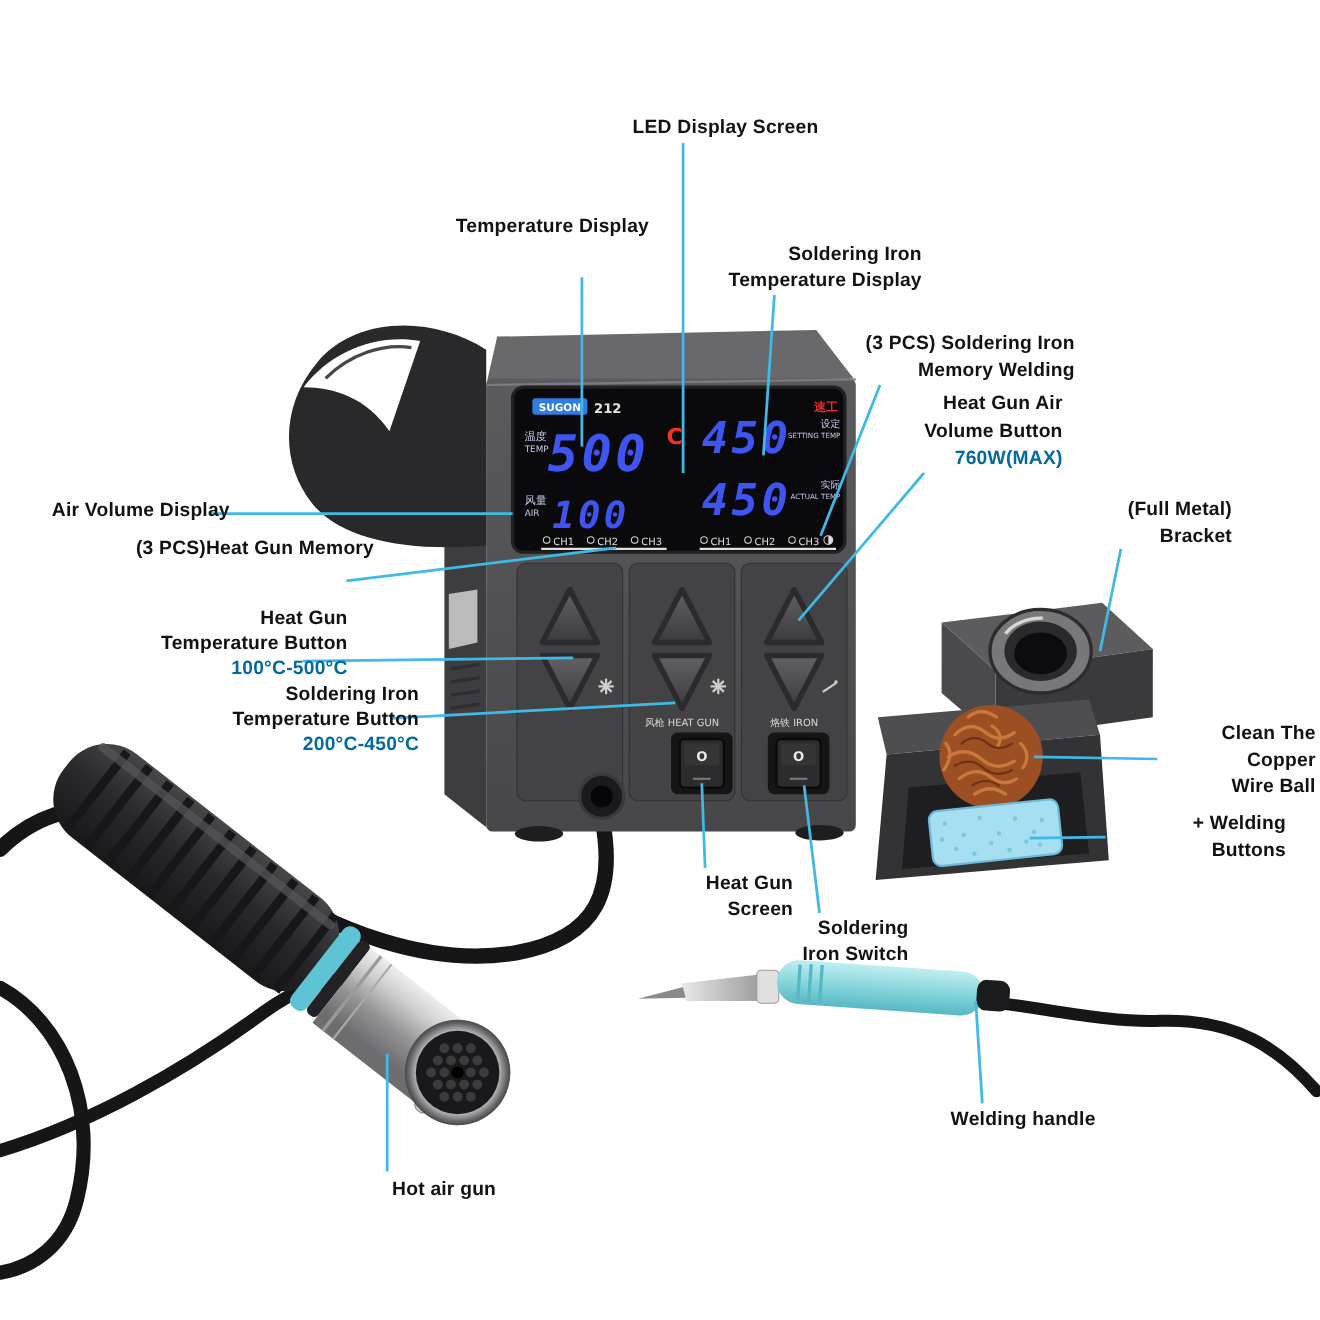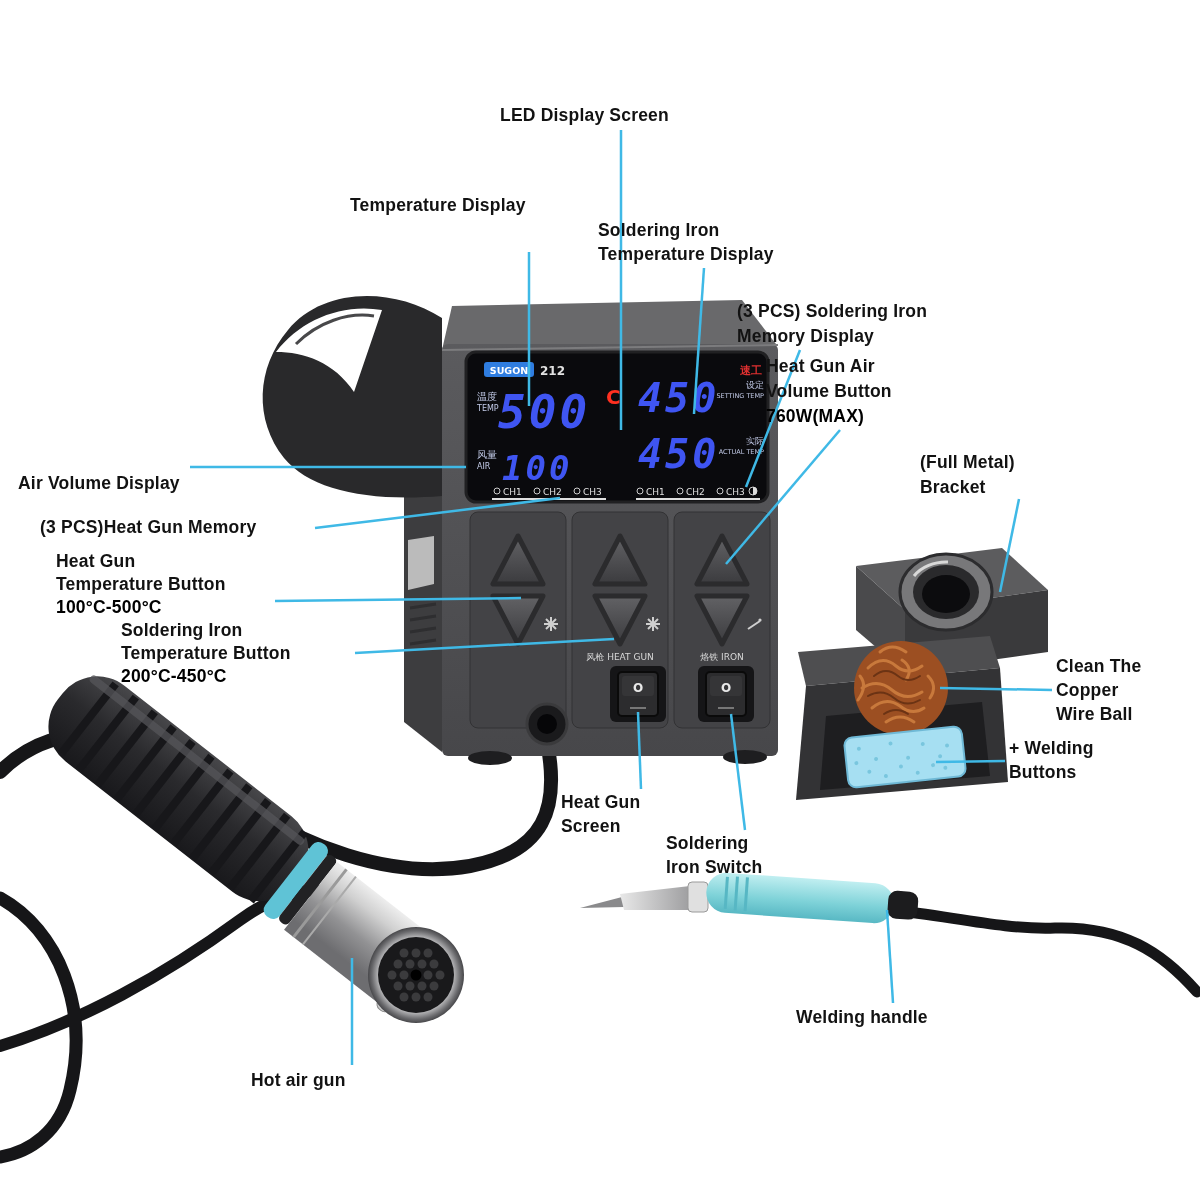--- a/index.html
+++ b/index.html
@@ -1,29 +1,29 @@
 <!DOCTYPE html>
 <html><head>
 <meta charset="utf-8">
 <style>
   *{margin:0;padding:0;box-sizing:border-box}
   html,body{width:1200px;height:1200px;background:#ffffff;overflow:hidden;
     font-family:"Liberation Sans",sans-serif}
   #scene{position:relative;width:1200px;height:1200px;background:#fff}
   #art{position:absolute;left:0;top:0}
   .label{position:absolute;font-weight:bold;font-size:17.5px;color:#121212;
-    text-align:left;line-height:1.35;letter-spacing:.2px;z-index:5}
-  .label .red{color:#000000}
+    text-align:right;line-height:1.35;letter-spacing:.2px;z-index:5}
+  .label .red{color:#0369a1}
   .a-led{left:500px;top:104px;width:244px}
   .a-hotair{left:350px;top:188px;width:240px;line-height:2.05}
   .a-irondisp{left:598px;top:219px;width:240px}
   .a-ironmem{left:737px;top:299px;width:240px;line-height:1.45}
   .a-hgair{left:766px;top:354px;width:200px;line-height:1.42}
-  .a-airvol{left:18px;top:472px;width:220px;text-align:left}
-  .a-hgmem{left:40px;top:516px;width:300px;line-height:1.26}
+  .a-airvol{left:18px;top:452px;width:220px;text-align:center}
+  .a-hgmem{left:40px;top:487px;width:300px;line-height:1.26}
   .a-hgtemp{left:56px;top:550px;width:260px;line-height:1.3}
   .a-irontempbtn{left:121px;top:619px;width:260px;line-height:1.3}
   .a-bracket{left:920px;top:450px;width:200px;line-height:1.42}
   .a-copper{left:1056px;top:655px;width:140px;line-height:1.36}
   .a-sponge{left:1009px;top:737px;width:160px;line-height:1.36}
   .a-hgswitch{left:561px;top:791px;width:160px;line-height:1.36}
   .a-ironswitch{left:666px;top:832px;width:160px;line-height:1.36}
   .a-welding{left:796px;top:1006px;width:200px}
   .a-hotairgun{left:251px;top:1069px;width:200px}
   svg text{font-family:"DejaVu Sans",sans-serif}
@@ -350,21 +350,21 @@
 </div>
 <div class="label a-hotair">
   <div>Temperature Display</div>
 </div>
 <div class="label a-irondisp">
   <div>Soldering Iron</div>
   <div>Temperature Display</div>
 </div>
 <div class="label a-ironmem">
   <div>(3 PCS) Soldering Iron</div>
-  <div>Memory Display</div>
+  <div>Memory Welding</div>
 </div>
 <div class="label a-hgair">
   <div>Heat Gun Air</div>
   <div>Volume Button</div>
   <div class="red">760W(MAX)</div>
 </div>
 <div class="label a-airvol">
   <div>Air Volume Display</div>
 </div>
 <div class="label a-hgmem">

